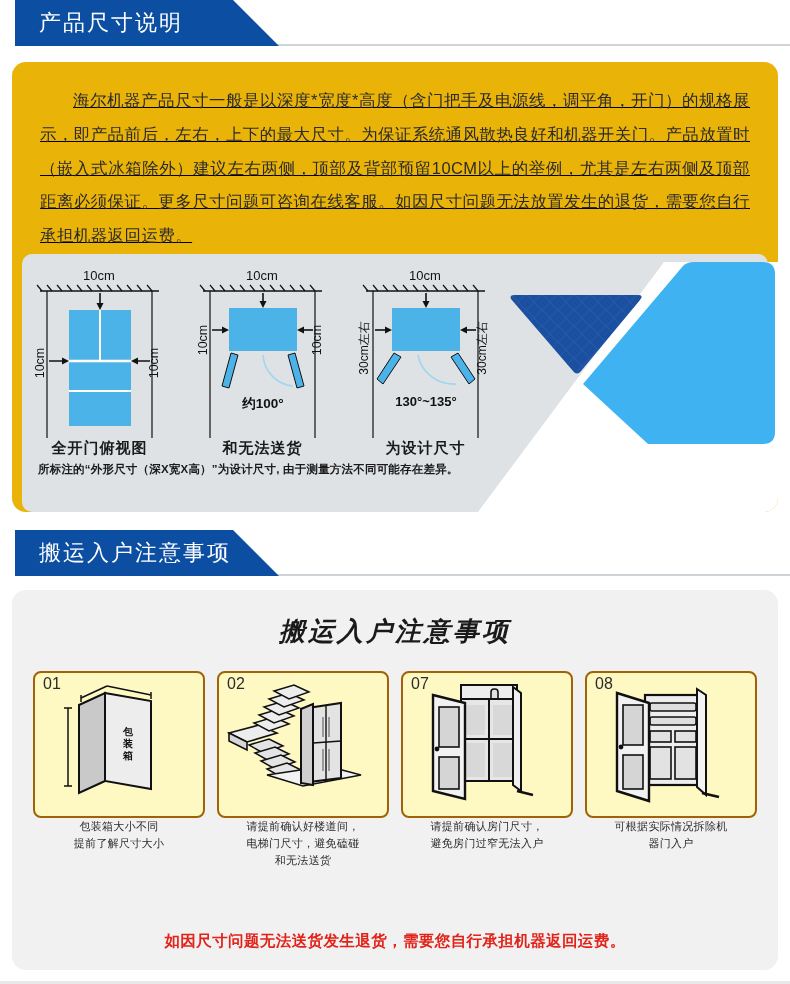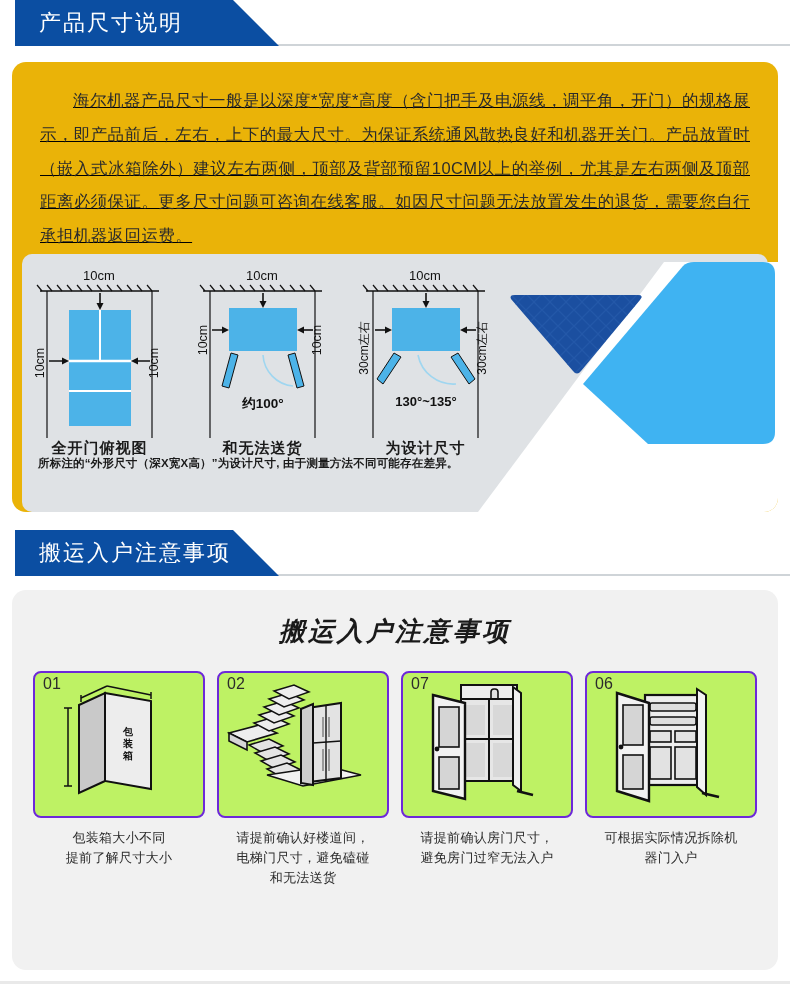--- a/index.html
+++ b/index.html
@@ -117,21 +117,21 @@
     position: absolute;
     bottom: 2px; left: 0; right: 0;
     text-align: center;
     font-size: 15px;
     font-weight: bold;
     color: #1a1a1a;
     letter-spacing: 1px;
   }
   .footnote {
     position: absolute;
-    left: 26px; top: 202px;
+    left: 26px; top: 208px;
     font-size: 11.5px;
     color: #1a1a1a;
     font-weight: bold;
     letter-spacing: 0.2px;
   }
 
   
   .deco { position: absolute; right: 0; top: 192px; width: 300px; height: 258px; z-index: 4; }
 
   
@@ -156,36 +156,35 @@
   .cards {
     display: flex;
     justify-content: center;
     gap: 12px;
     padding: 22px 22px 0 22px;
   }
   .card { width: 172px; }
   .card-art {
     position: relative;
     width: 172px; height: 147px;
-    background: #bef264;
-    border: 2px solid #6d28d9;
+    background: #fef9c3;
+    border: 2px solid #a16207;
     border-radius: 8px;
     overflow: hidden;
   }
   .card-num {
     position: absolute;
     left: 8px; top: 2px;
     font-size: 16px;
     color: #2c2c2c;
     z-index: 5;
   }
   .card-cap {
-    margin-top: 10px;
     text-align: center;
-    font-size: 13px;
+    font-size: 11px;
     line-height: 1.55;
     color: #2b2b2b;
     letter-spacing: 0.3px;
   }
   .warn {
     position: absolute;
     left: 0; right: 0; bottom: 18px;
     text-align: center;
     color: #e2231a;
     font-size: 15.5px;
@@ -446,21 +445,21 @@
             <rect x="36" y="34" width="20" height="40" fill="#d5d5d5" stroke="#111" stroke-width="1.6"></rect>
             <rect x="36" y="84" width="20" height="32" fill="#d5d5d5" stroke="#111" stroke-width="1.6"></rect>
             <circle cx="34" cy="76" r="2.4" fill="#111"></circle>
           </svg>
         </div>
         <div class="card-cap">请提前确认房门尺寸，<br>避免房门过窄无法入户</div>
       </div>
 
       <div class="card">
         <div class="card-art">
-          <span class="card-num">06</span>
+          <span class="card-num">08</span>
           <svg width="172" height="147" viewBox="0 0 172 147">
             <rect x="58" y="22" width="56" height="90" fill="#ededed" stroke="#111" stroke-width="2.2"></rect>
             <rect x="63" y="30" width="46" height="8" rx="2" fill="#dedede" stroke="#111" stroke-width="1.6"></rect>
             <rect x="63" y="44" width="46" height="8" rx="2" fill="#dedede" stroke="#111" stroke-width="1.6"></rect>
             <rect x="63" y="58" width="21" height="11" fill="#e2e2e2" stroke="#111" stroke-width="1.6"></rect>
             <rect x="88" y="58" width="21" height="11" fill="#e2e2e2" stroke="#111" stroke-width="1.6"></rect>
             <rect x="63" y="74" width="21" height="32" fill="#e2e2e2" stroke="#111" stroke-width="1.6"></rect>
             <rect x="88" y="74" width="21" height="32" fill="#e2e2e2" stroke="#111" stroke-width="1.6"></rect>
             <path d="M110 16 L119 22 L119 122 L110 114 Z" fill="#f3f3f3" stroke="#111" stroke-width="2"></path>
             <line x1="115" y1="120" x2="132" y2="124" stroke="#111" stroke-width="2.5"></line>
@@ -468,16 +467,17 @@
             <rect x="36" y="32" width="20" height="40" fill="#d5d5d5" stroke="#111" stroke-width="1.6"></rect>
             <rect x="36" y="82" width="20" height="34" fill="#d5d5d5" stroke="#111" stroke-width="1.6"></rect>
             <circle cx="34" cy="74" r="2.4" fill="#111"></circle>
           </svg>
         </div>
         <div class="card-cap">可根据实际情况拆除机<br>器门入户</div>
       </div>
 
     </div>
 
+    <div class="warn">如因尺寸问题无法送货发生退货，需要您自行承担机器返回运费。</div>
   </div>
 
   <div class="bottom-rule"></div>
 </div>
 
 </body></html>

